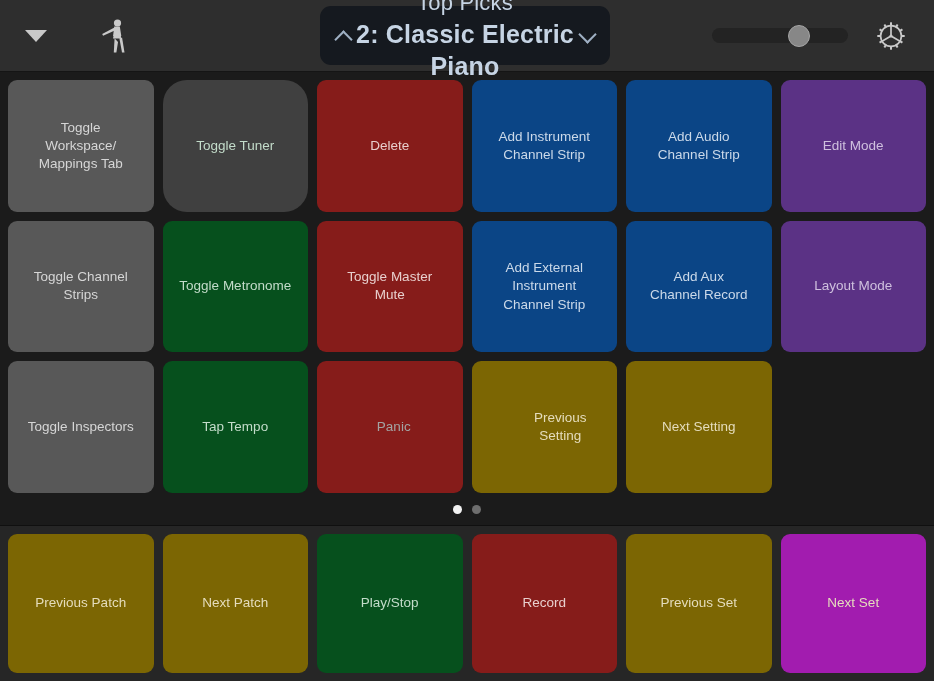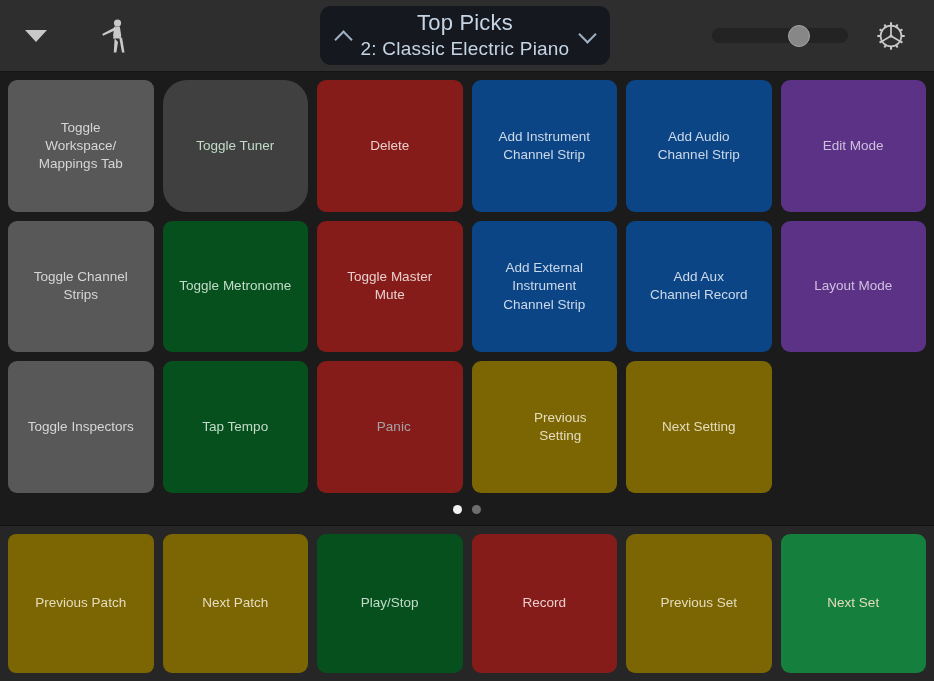--- a/index.html
+++ b/index.html
@@ -82,24 +82,25 @@
     line-height: 1.28;
     padding: 0 4px;
   }
   .patch-set {
     font-size: 22px;
     color: #c6d4e4;
     display: block;
     letter-spacing: 0.2px;
   }
   .patch-name {
-    font-size: 19px;
+    font-size: 25px;
     color: #c6d4e4;
     display: block;
     letter-spacing: 0.2px;
+    font-weight: bold;
   }
   .chev {
     width: 18px;
     height: 18px;
     flex: 0 0 18px;
     position: relative;
   }
   .chev::before {
     content: "";
     position: absolute;
@@ -344,34 +345,34 @@
         </div>
       </div>
     <div class="dots" id="page-dots">
         <span class="dot active"></span>
         <span class="dot"></span>
       </div>
   </div>
 
   <div class="bottom-bar">
     <div class="bottom-grid" id="bottom-grid">
-        <div class="pad" style="background: rgb(124, 102, 3); color: rgb(229, 221, 189); border-radius: 8px;">
+        <div class="pad" style="background: rgb(124, 102, 3); color: rgb(229, 221, 189);">
           <span style="white-space: pre-line;">Previous Patch</span>
         </div>
         <div class="pad" style="background: rgb(124, 102, 3); color: rgb(229, 221, 189);">
           <span style="white-space: pre-line;">Next Patch</span>
         </div>
         <div class="pad" style="background: rgb(6, 80, 29); color: rgb(195, 220, 202);">
           <span style="white-space: pre-line;">Play/Stop</span>
         </div>
         <div class="pad" style="background: rgb(134, 28, 26); color: rgb(232, 207, 205);">
           <span style="white-space: pre-line;">Record</span>
         </div>
         <div class="pad" style="background: rgb(124, 102, 3); color: rgb(229, 221, 189);">
           <span style="white-space: pre-line;">Previous Set</span>
         </div>
-        <div class="pad" style="background: #15803d; color: rgb(229, 221, 189);">
+        <div class="pad" style="background: #a21caf; color: rgb(229, 221, 189);">
           <span style="white-space: pre-line;">Next Set</span>
         </div>
       </div>
   </div>
 
 </div>
 
 </body></html>

